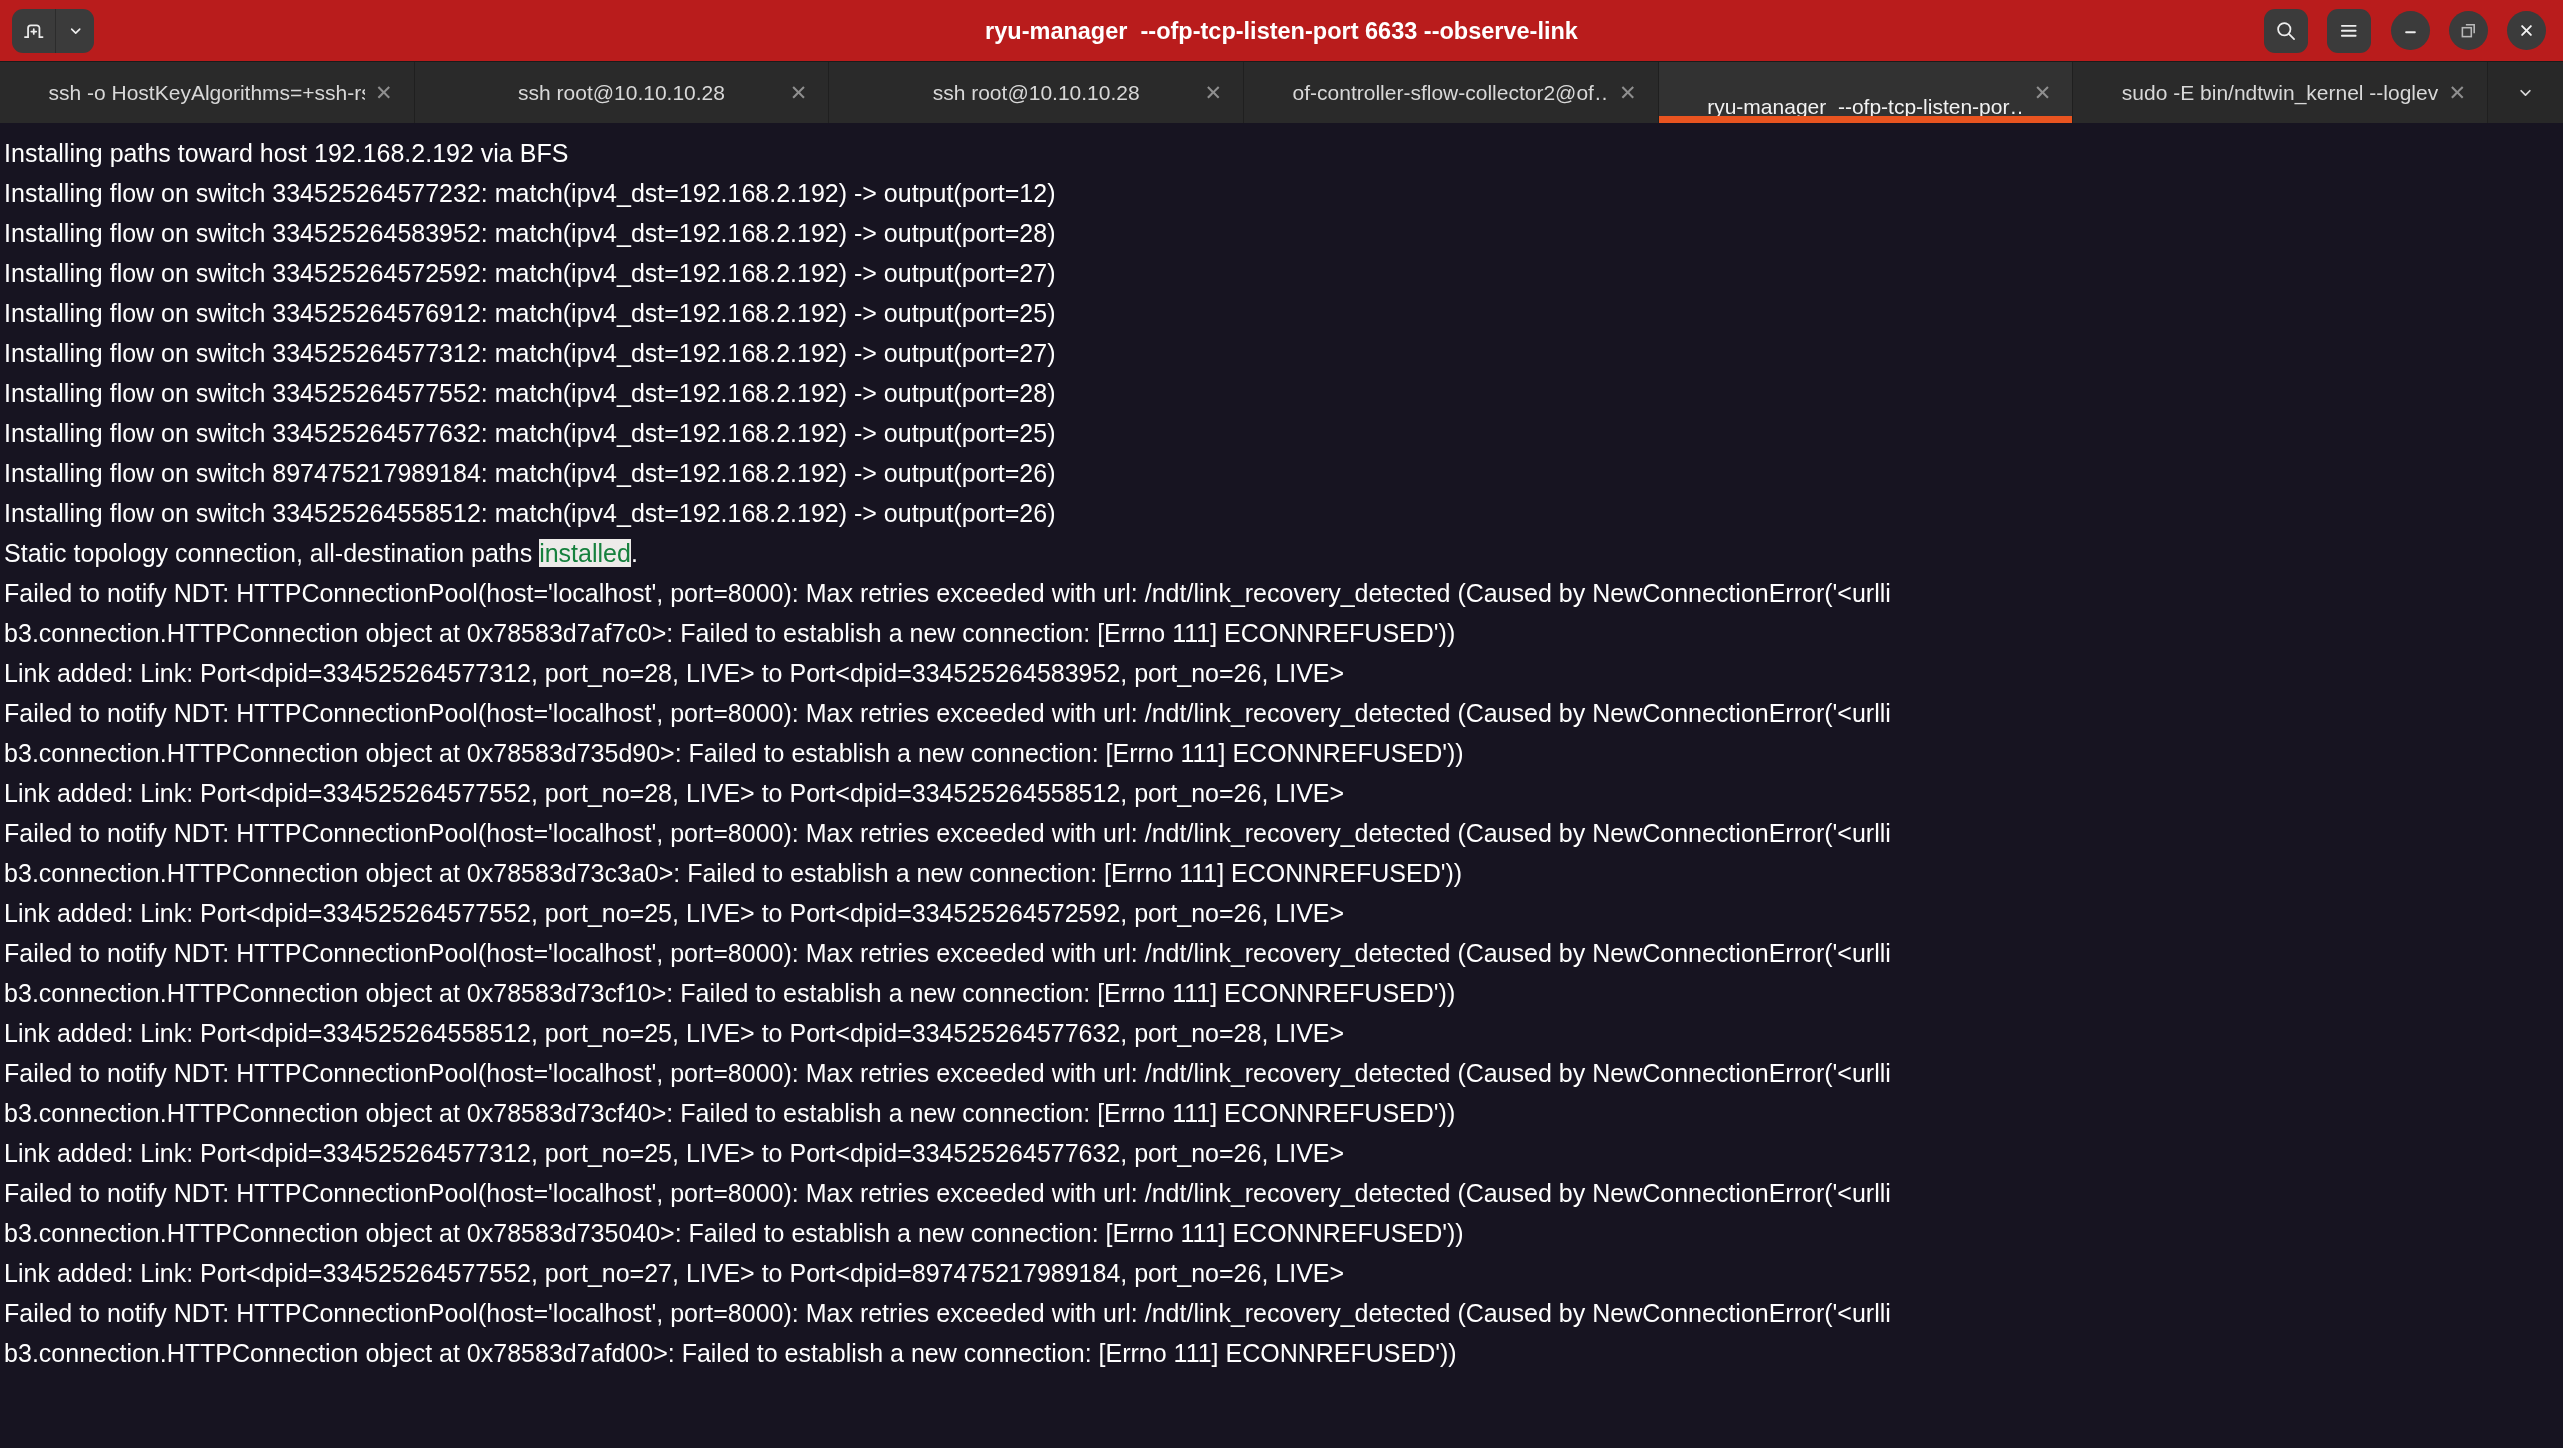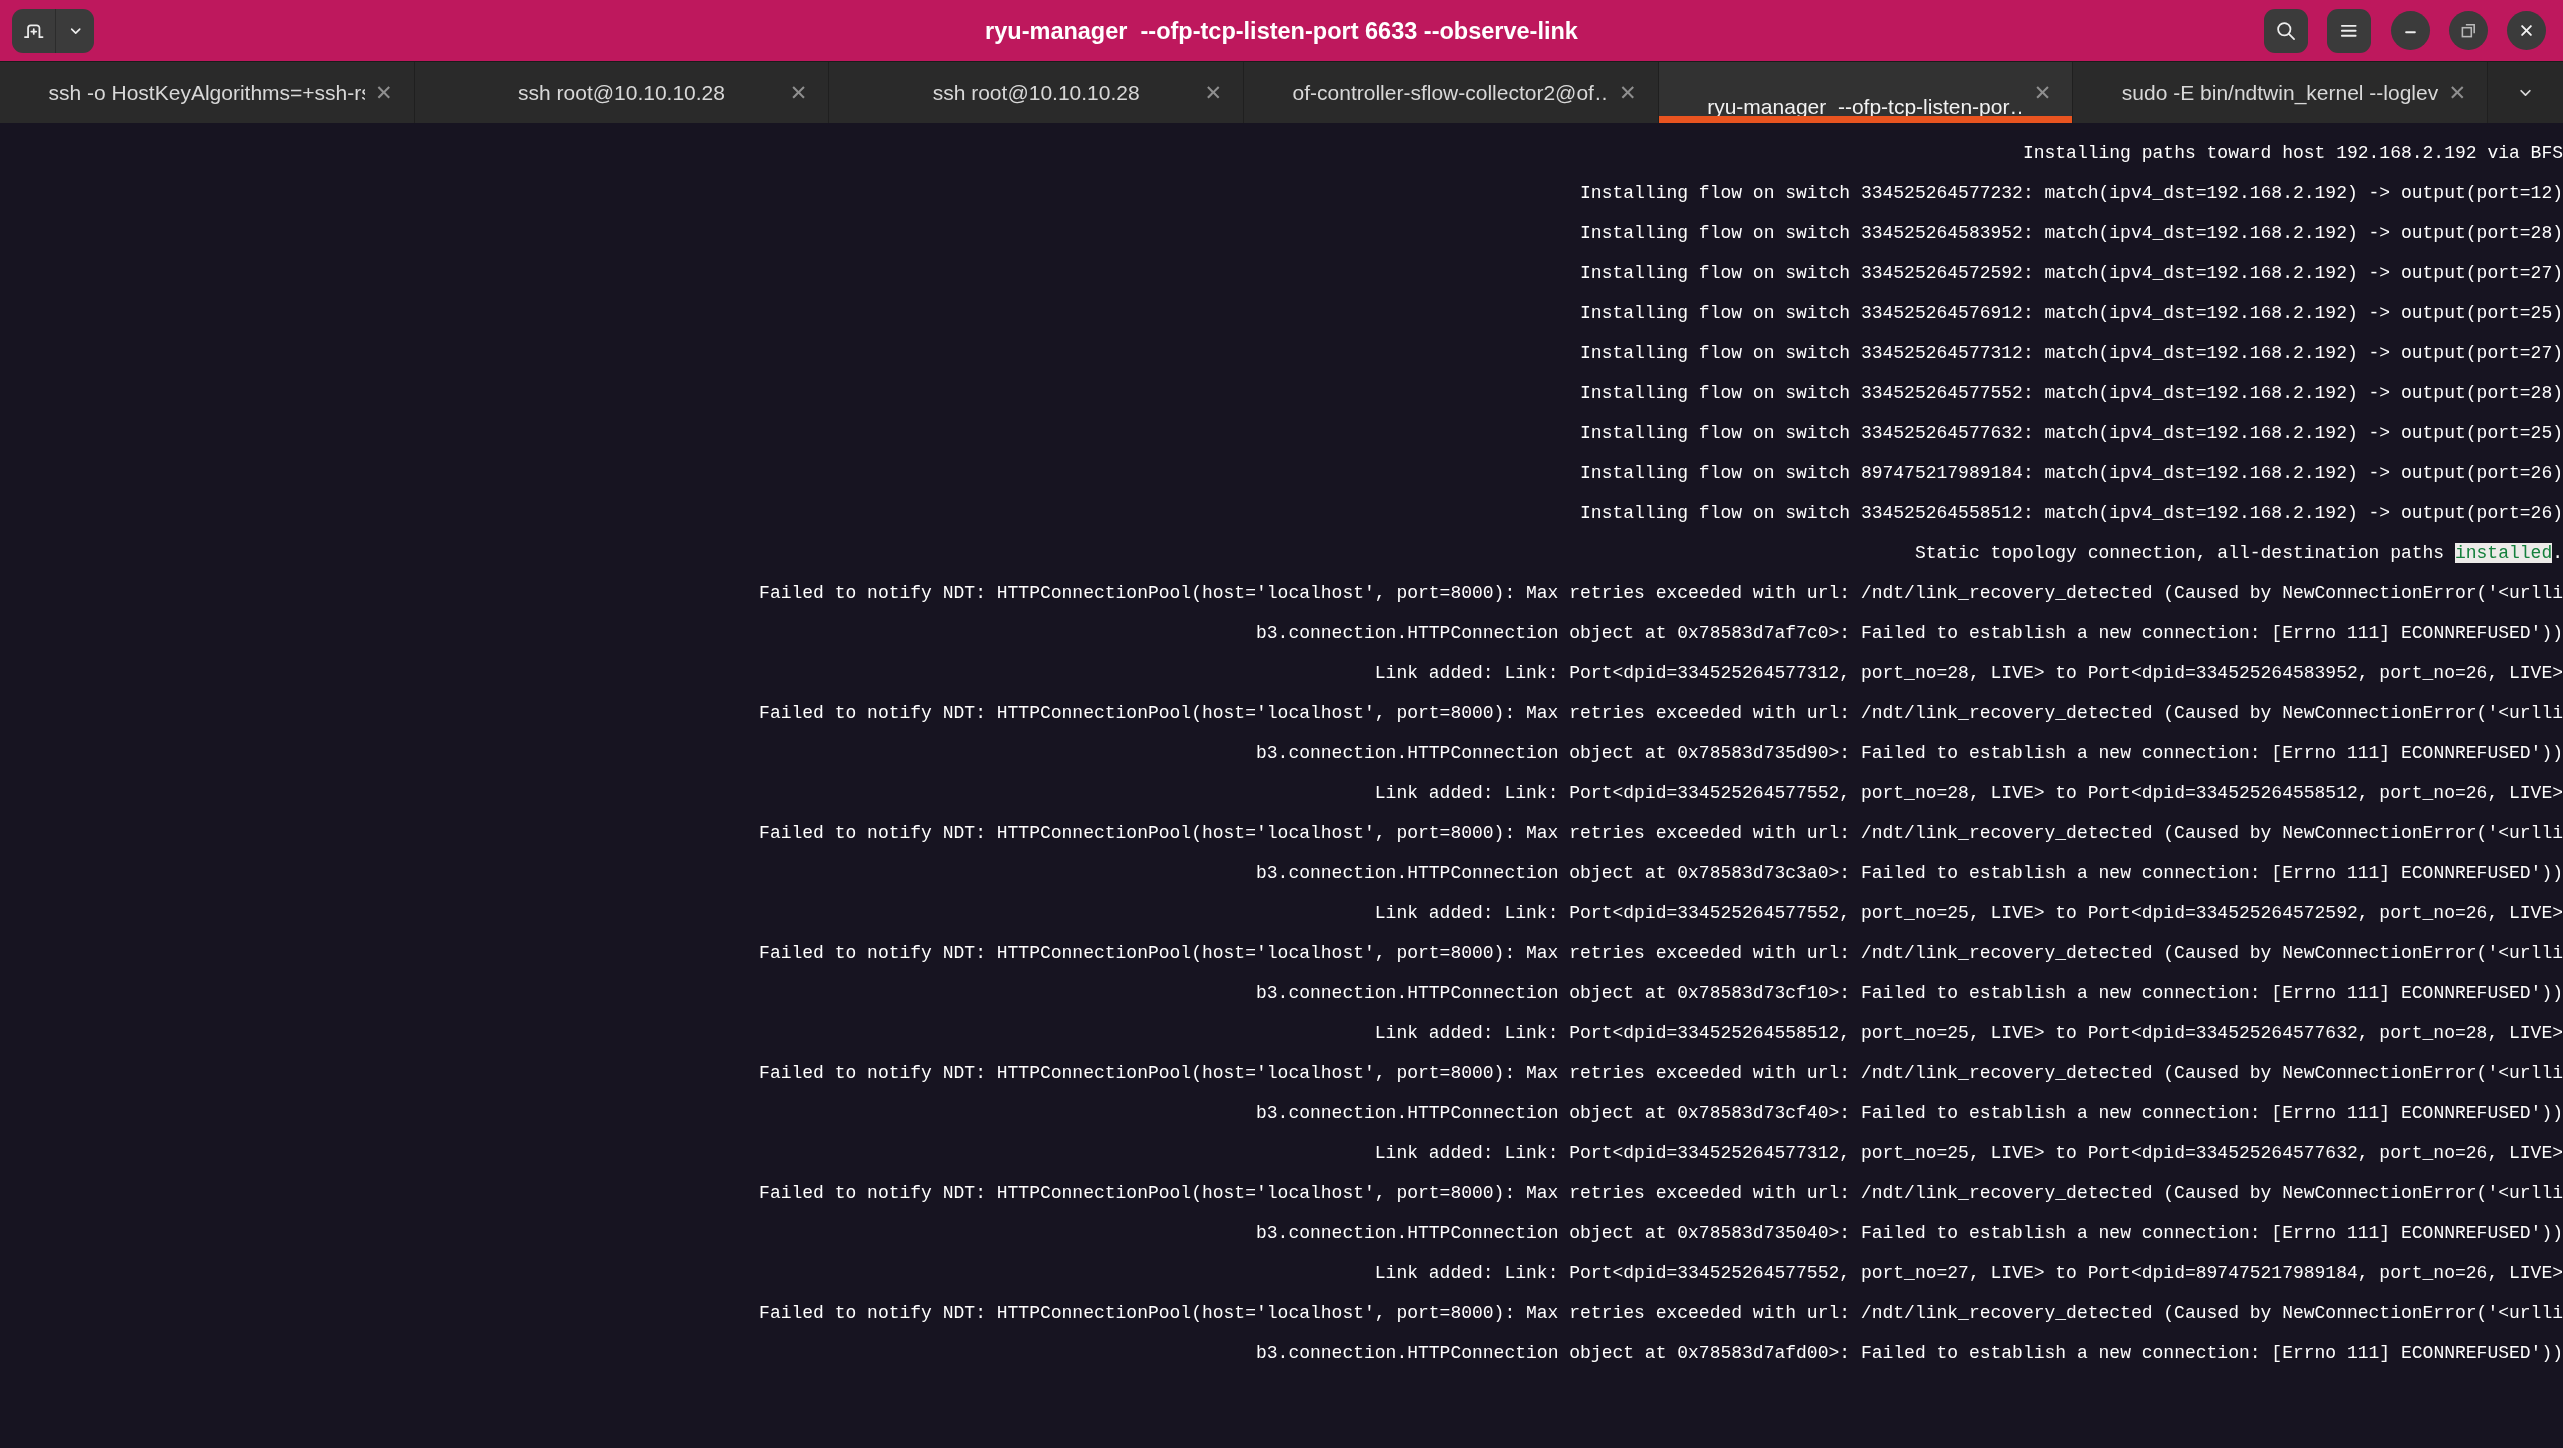--- a/index.html
+++ b/index.html
@@ -1,19 +1,19 @@
 <!DOCTYPE html>
 <html style="--accent: #E95420;font-size:11px"><head>
 <meta charset="utf-8">
 <style>
   html,body{margin:0;padding:0;background:#171421;}
   body{width:2563px;height:1449px;overflow:hidden;font-family:"Liberation Sans",sans-serif;}
 
   
-  .titlebar{height:62px;background:#be185d;display:flex;align-items:center;position:relative;
+  .titlebar{height:62px;background:#b91c1c;display:flex;align-items:center;position:relative;
             border-bottom:1.4px solid #1b1b1b;box-sizing:border-box;}
   .newtab-group{margin-left:12.4px;display:flex;height:44px;border-radius:11px;overflow:hidden;background:#3b3b3b;}
   .newtab-btn{width:43px;display:flex;align-items:center;justify-content:center;border:none;background:transparent;padding:0;}
   .newtab-dd{width:39px;border-left:1.4px solid #2c2c2c;display:flex;align-items:center;justify-content:center;border-top:none;border-bottom:none;border-right:none;background:transparent;padding:0;}
   .window-title{position:absolute;left:50%;top:50%;transform:translate(-50%,-50%);
                 color:#ffffff;font-weight:bold;font-size:23.5px;white-space:pre;}
   .tb-right{margin-left:auto;margin-right:16.6px;display:flex;align-items:center;gap:19.4px;}
   .sq-btn{width:44px;height:44px;border-radius:11px;background:#3b3b3b;display:flex;align-items:center;justify-content:center;border:none;padding:0;}
   .circle-btn{width:39px;height:39px;border-radius:50%;background:#3b3b3b;display:flex;align-items:center;justify-content:center;border:none;padding:0;}
 
@@ -25,22 +25,22 @@
   .tab.active::after{content:"";position:absolute;left:0;right:0;bottom:0;height:7px;background:var(--accent,#E95420);}
   .tab-label{color:#d8d8d8;font-size:21px;white-space:pre;overflow:hidden;max-width:calc(100% - 97px);}
   .tab.active .tab-label{color:#f2f2f2;margin-top:28px;}
   .tab-close{position:absolute;right:21px;top:50%;transform:translateY(-50%);
              color:#8f8f8f;font-size:21px;background:none;border:none;padding:0;line-height:1;
              font-family:"DejaVu Sans",sans-serif;}
   .tab-overflow{width:75px;flex:0 0 75px;display:flex;align-items:center;justify-content:center;border:none;background:transparent;padding:0;}
 
   
   .terminal{background:#171421;height:1324px;box-sizing:border-box;padding:9.7px 0 0 4.1px;
-            font-family:Liberation Mono, monospace;font-size:18px;line-height:40px;
-            color:#ffffff;overflow:hidden;text-align:right;}
+            font-family:Liberation Sans, sans-serif;font-size:25px;line-height:40px;
+            color:#ffffff;overflow:hidden;}
   .t-line{white-space:pre;}
   .hl{background:#edebe9;color:#15803d;}
 
   svg{display:block;}
 </style>
 </head>
 <body>
 
 <header class="titlebar">
   <div class="newtab-group">

